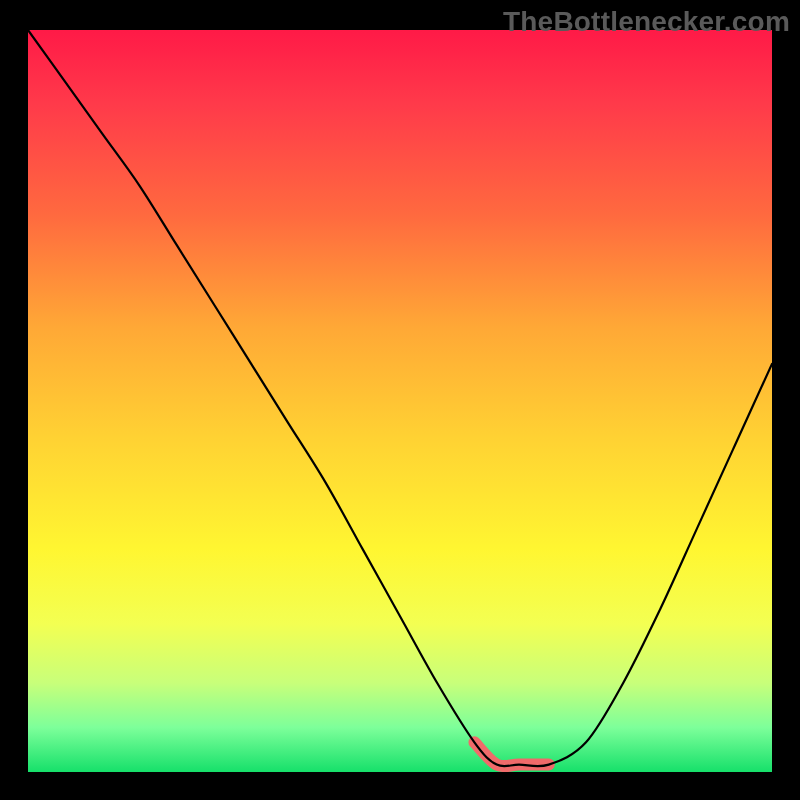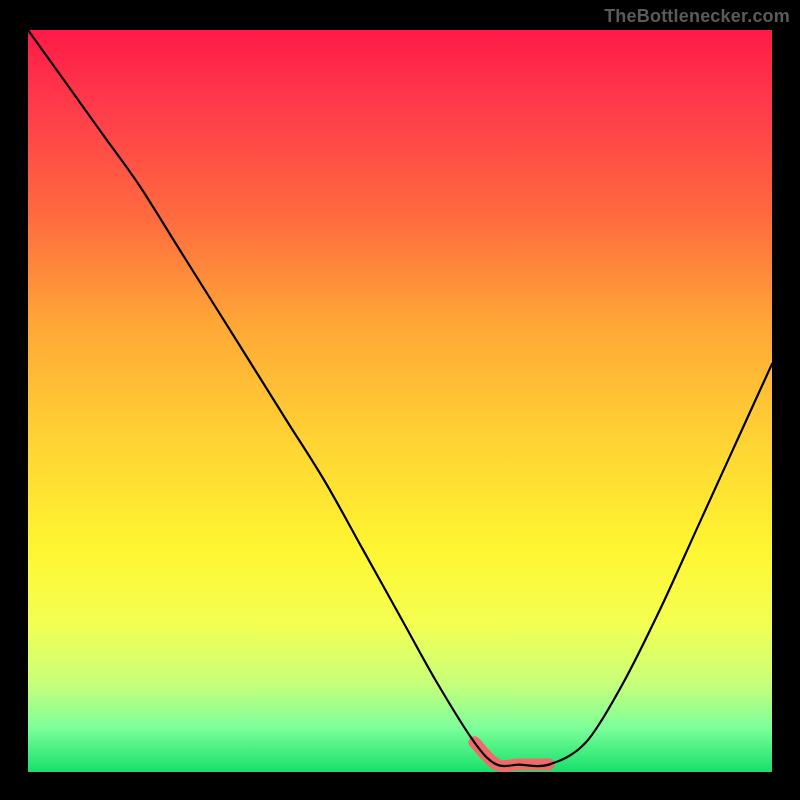--- a/index.html
+++ b/index.html
@@ -8,21 +8,21 @@
     position: relative;
     width: 800px;
     height: 800px;
     background: #000;
   }
   .watermark {
     position: absolute;
     top: 6px;
     right: 10px;
     font-family: Arial, Helvetica, sans-serif;
-    font-size: 18px;
+    font-size: 28px;
     font-weight: 600;
     color: #5a5a5a;
     letter-spacing: 0.2px;
     z-index: 10;
   }
   .plot-area {
     position: absolute;
     left: 28px;
     top: 30px;
     width: 744px;   

